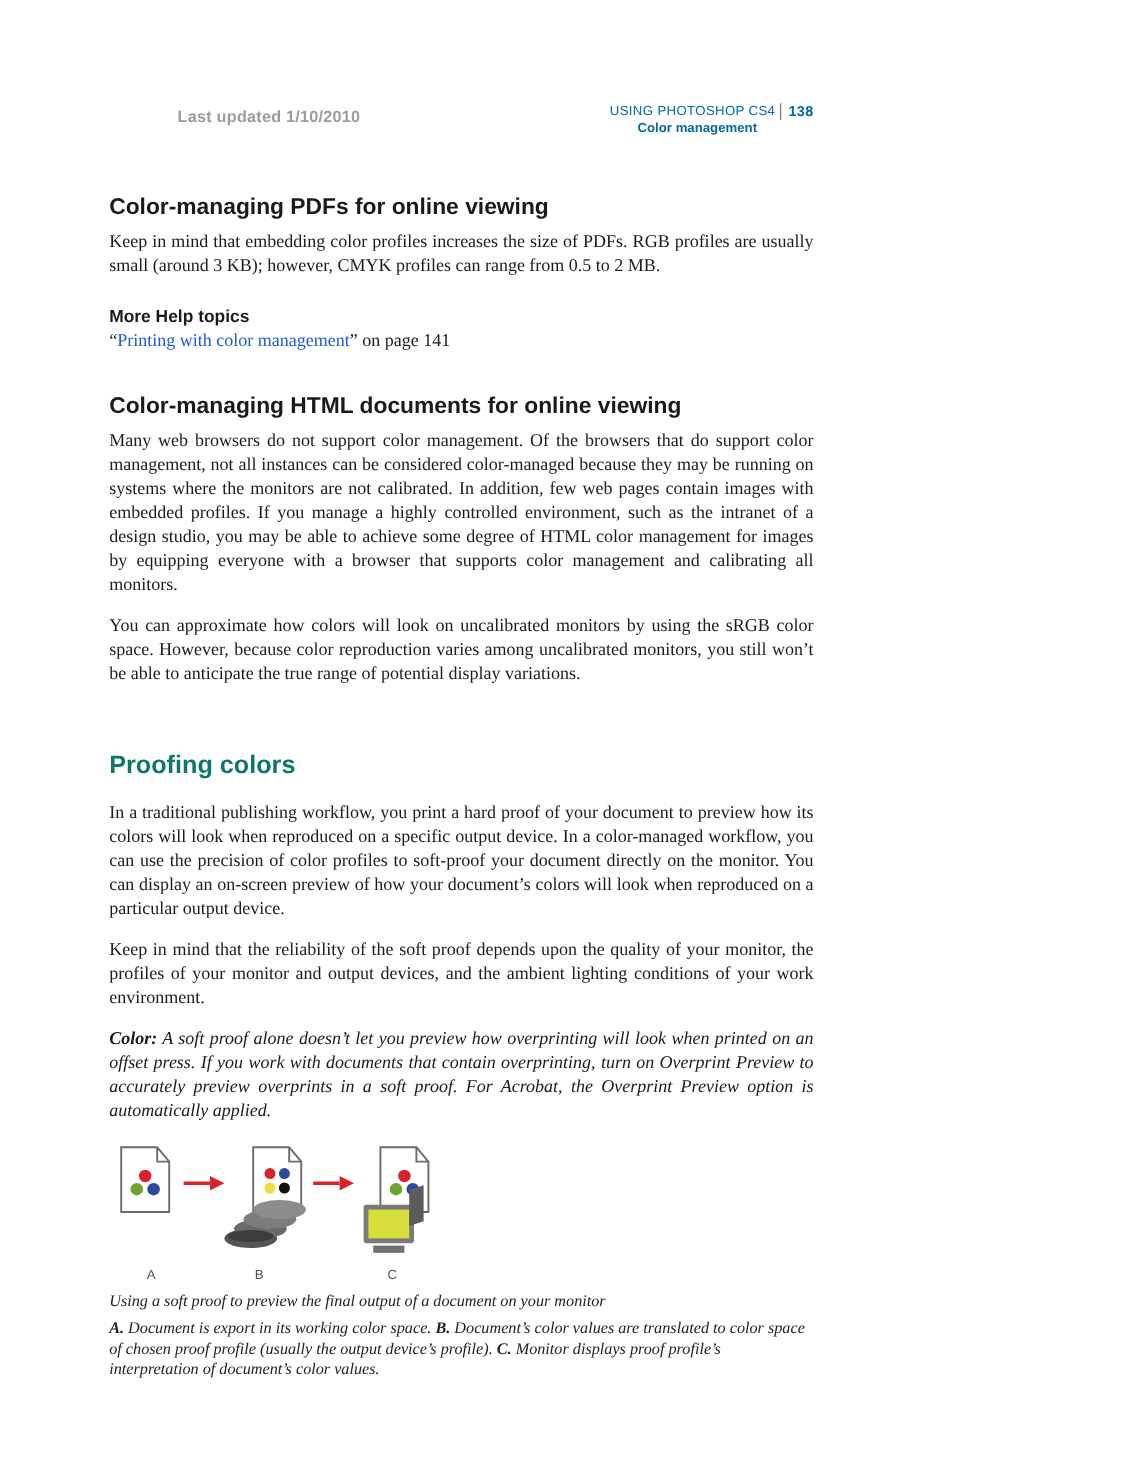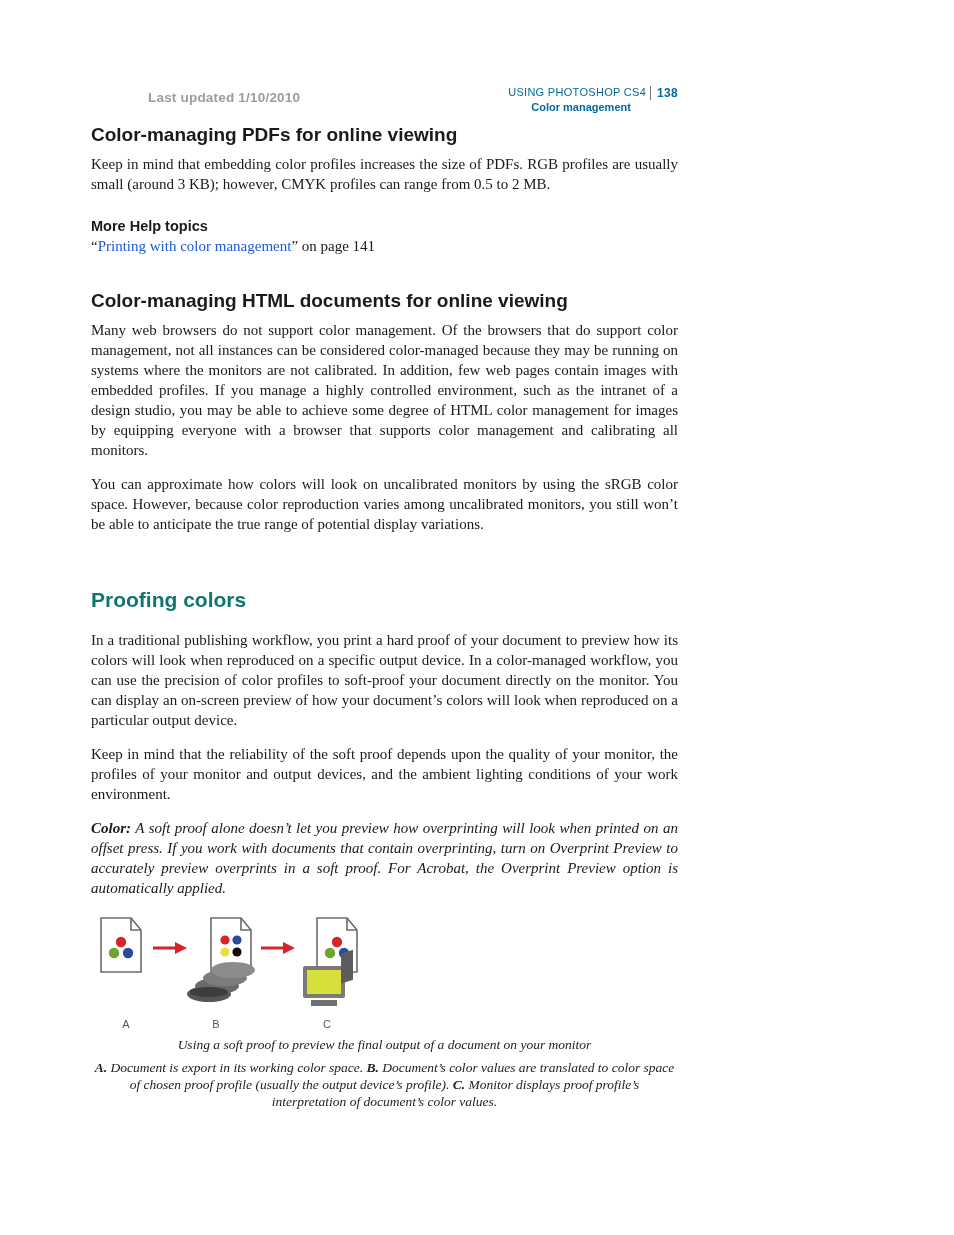--- a/index.html
+++ b/index.html
@@ -57,21 +57,21 @@
     vertical-align: middle;
   }
   .header-right .line2 {
     font-size: 11px;
     font-weight: 700;
     margin-top: 1px;
     padding-right: 24px;
   }
 
   .content {
-    margin-top: 38px;
+    margin-top: 76px;
   }
 
   h2.section {
     font-family: "Myriad Pro", "Segoe UI", Arial, sans-serif;
     font-weight: 700;
     font-size: 19px;
     margin: 0 0 8px 0;
     color: #1a1a1a;
   }
   h1.chapter {
@@ -123,21 +123,20 @@
     font-family: "Myriad Pro", "Segoe UI", Arial, sans-serif;
     font-size: 11px;
     color: #555;
   }
   .caption {
     font-style: italic;
     font-size: 13.5px;
     line-height: 17px;
     margin: 6px 0 0 0;
     color: #222;
-    text-align: center;
   }
   .caption .key {
     font-weight: 700;
     font-style: italic;
   }
 </style>
 </head>
 <body>
 
 <div class="page">

